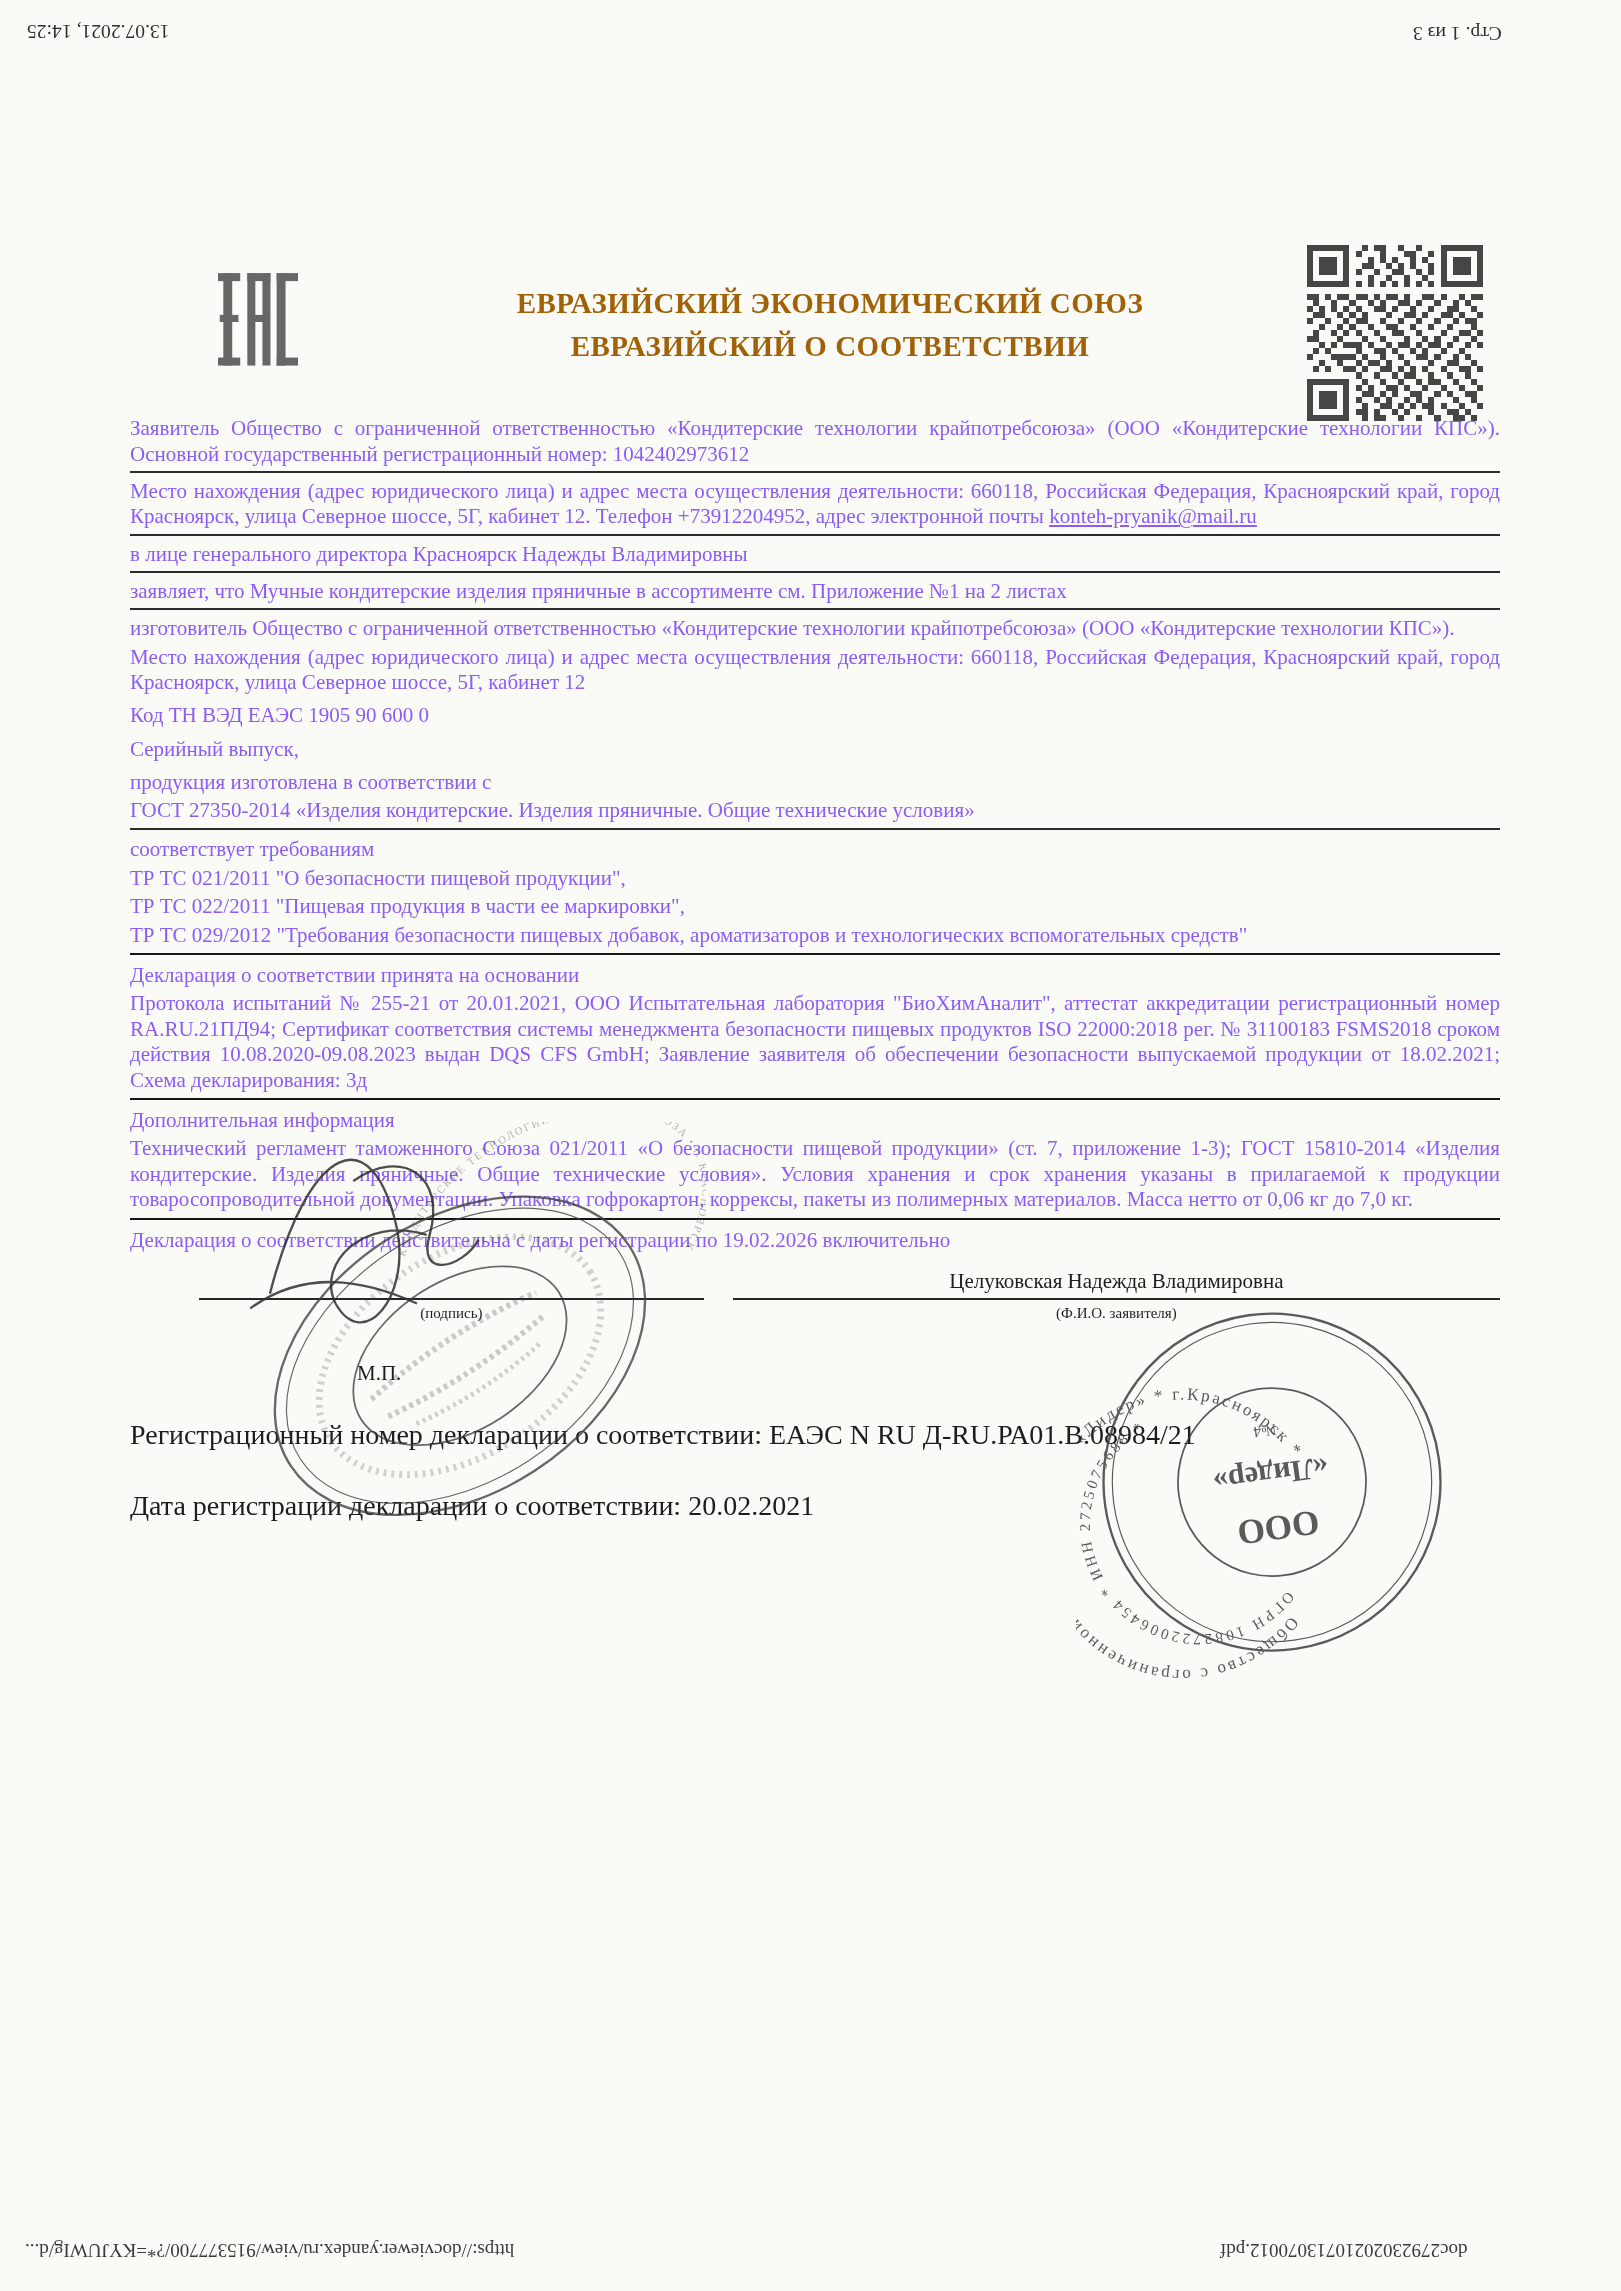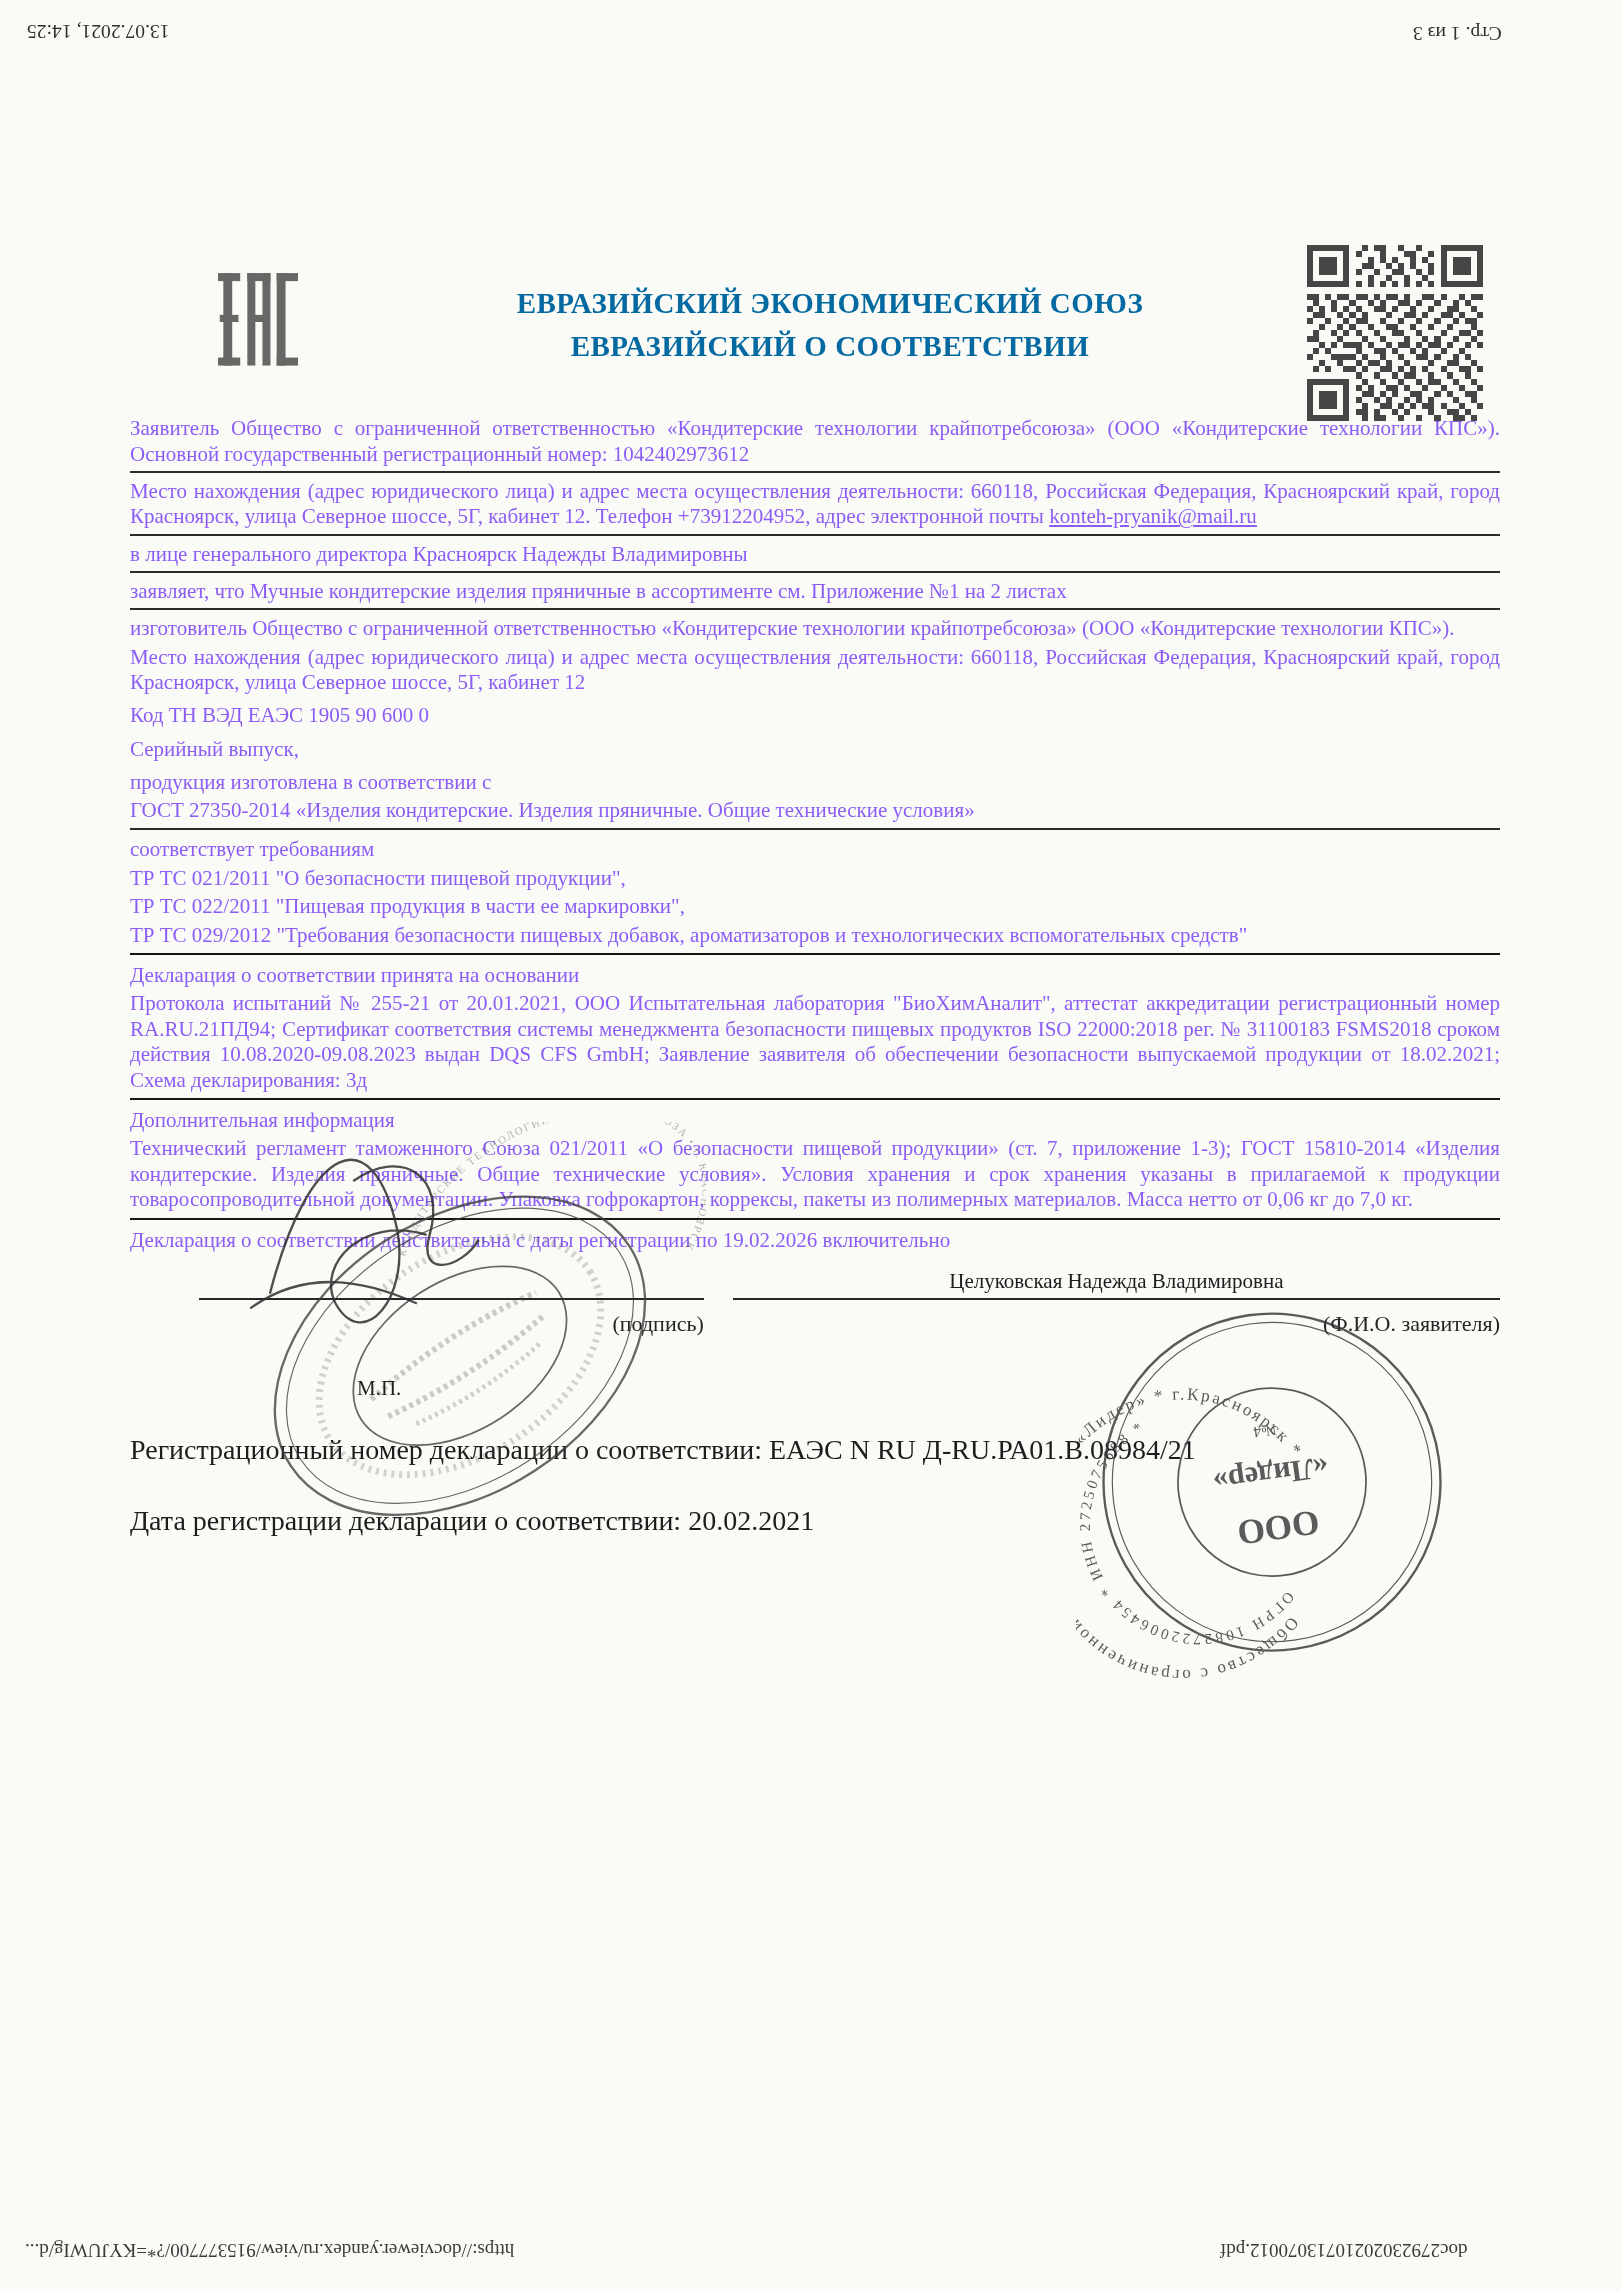--- a/index.html
+++ b/index.html
@@ -11,21 +11,21 @@
   }
   .flip{position:absolute; transform:rotate(180deg); color:#2e2e2e; white-space:nowrap;}
   .flip.small{font-size:19.6px;}
   .flip.url{font-size:19px; color:#3a3a3a;}
 
   .eac-logo{position:absolute; left:218px; top:271px; width:80px; height:102px; opacity:.82;}
 
   .doc-title{
     position:absolute; left:345px; top:282px; width:970px;
     text-align:center; font-weight:bold; font-size:29px; line-height:43px;
-    letter-spacing:0.5px; color:#0369a1;
+    letter-spacing:0.5px; color:#a16207;
   }
 
   .qr{position:absolute; left:1307px; top:245px; width:176px; height:176px; opacity:.88;}
 
   .content{position:absolute; left:130px; top:416px; width:1370px;}
   .sec{
     margin:0 0 2.9px 0; font-size:21px; line-height:25.5px; text-align:justify;
     color:#8b5cf6;
   }
   .sec.gap{margin-top:7.8px;}
@@ -33,21 +33,21 @@
   .sec.r-thick{border-bottom:2.9px solid #151515; padding-bottom:4.9px; margin-bottom:7.8px;}
   .u{text-decoration:underline;}
 
   .sigarea{position:relative; margin-top:15.7px; font-size:21px;}
   .sigrow{display:flex; width:100%;}
   .sigcell-left{width:44%; padding:0 29px 0 69px; box-sizing:border-box;}
   .sigcell-right{width:56%; box-sizing:border-box;}
   .fio{ text-align:center; line-height:25.5px; }
   .sigline{border-top:2px solid #262626; margin-top:3.9px;}
   .sigline.left-line{margin-top:29px;}
-  .caption{text-align:right; font-size:22px; padding-top:11px; color:#242424;}
+  .caption{text-align:center; font-size:15px; padding-top:5px; color:#242424;}
   .mp{margin:39px 0 0 227px; font-size:21px;}
   .regline{margin-top:33px; font-size:28px;}
   .regline.date{margin-top:39px;}
 
   .stamp-left{position:absolute; left:86px; top:-147px; width:490px; height:461px; pointer-events:none;}
   .stamp-right{position:absolute; left:946px; top:27.4px; width:392px; height:382px; pointer-events:none;}
 </style>
 </head>
 <body>
 

